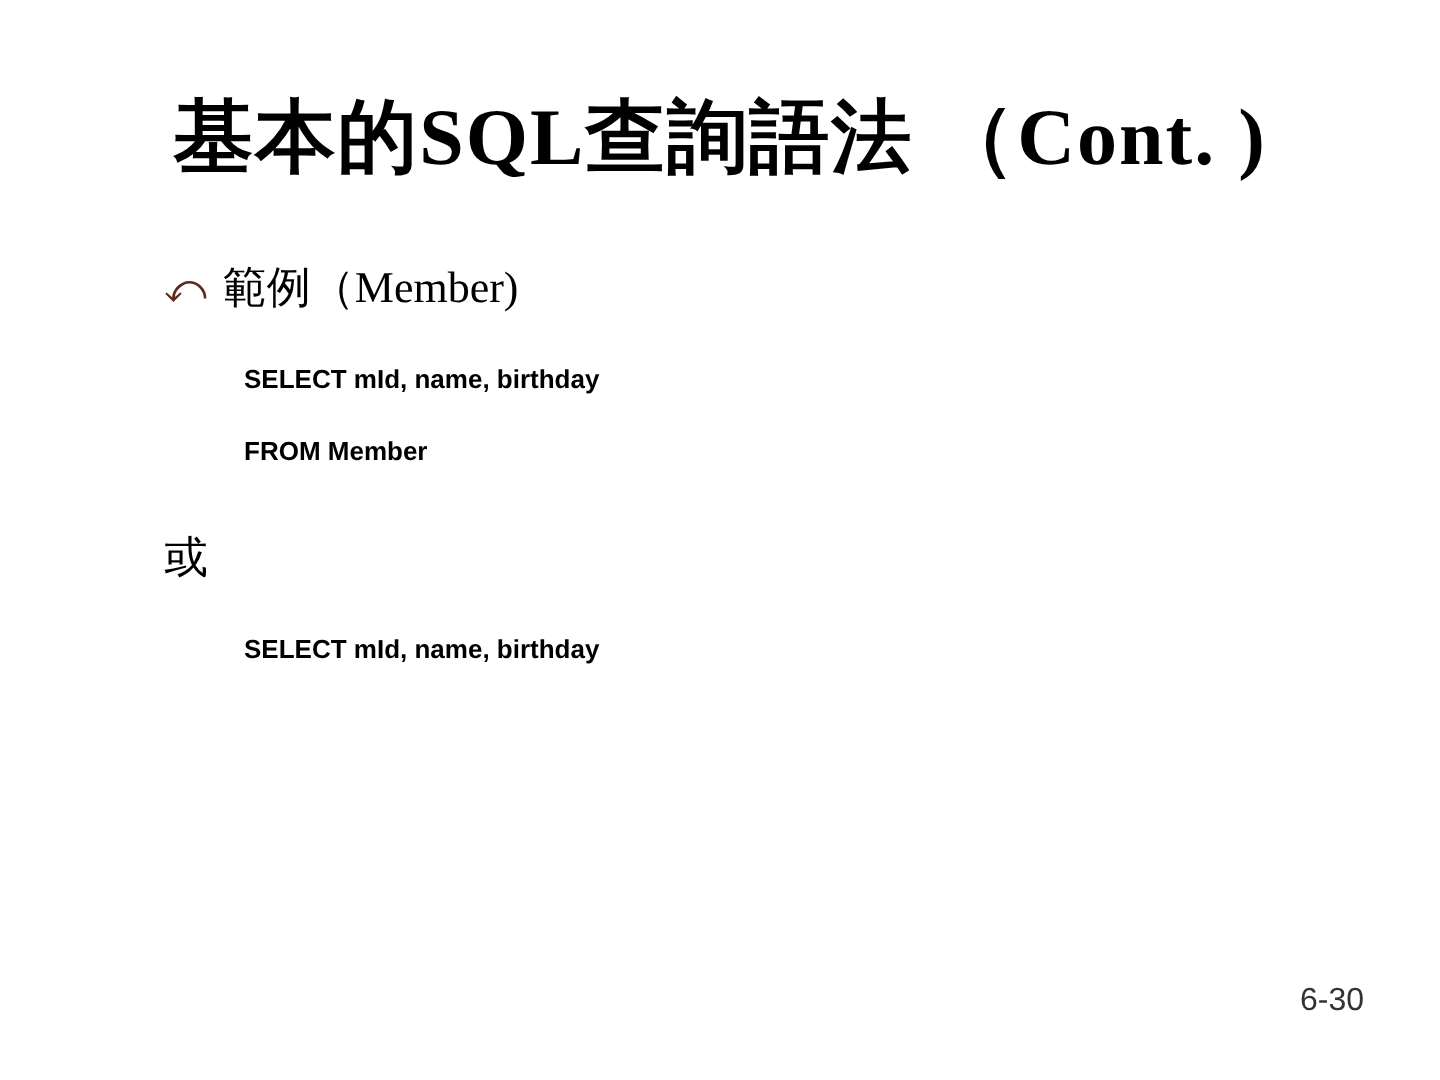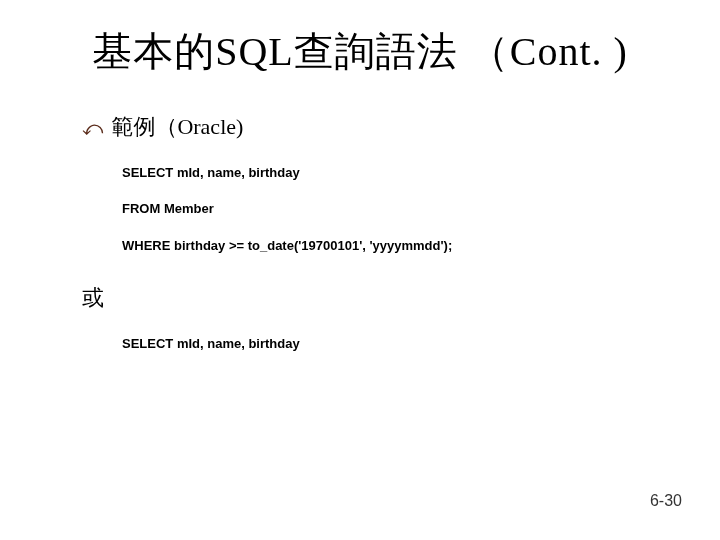--- a/index.html
+++ b/index.html
@@ -14,23 +14,23 @@
   }
   .slide {
     position: relative;
     width: 720px;
     height: 540px;
     box-sizing: border-box;
     padding: 18px 38px 0 38px;
   }
   .title {
     font-size: 40px;
-    font-weight: 400;
+    font-weight: 700;
     text-align: center;
-    margin: 6px 0 34px 0;
+    margin: 23px 0 34px 0;
     font-family: "DFKai-SB", "KaiTi", "PMingLiU", serif;
     letter-spacing: 1px;
     white-space: nowrap;
   }
   .bullet-1 {
     display: flex;
     align-items: flex-start;
     font-size: 26px;
     line-height: 1.35;
     font-family: "DFKai-SB", "KaiTi", "PMingLiU", serif;
@@ -88,27 +88,26 @@
 </head>
 <body>
 
 <div class="slide">
 
   <div class="title">基本的SQL查詢語法 （Cont. )</div>
 
 
   <div class="bullet-2">
     <span class="marker">⤺</span>
-    <span>範例（Oracle)</span>
+    <span>範例（Member)</span>
   </div>
 
   <div class="code-block">
     <div>SELECT mId, name, birthday</div>
     <div>FROM Member</div>
-    <div>WHERE birthday &gt;= to_date('19700101', 'yyyymmdd');</div>
   </div>
 
   <div class="or-line">或</div>
 
   <div class="code-block">
     <div>SELECT mId, name, birthday</div>
     
     
   </div>
 

